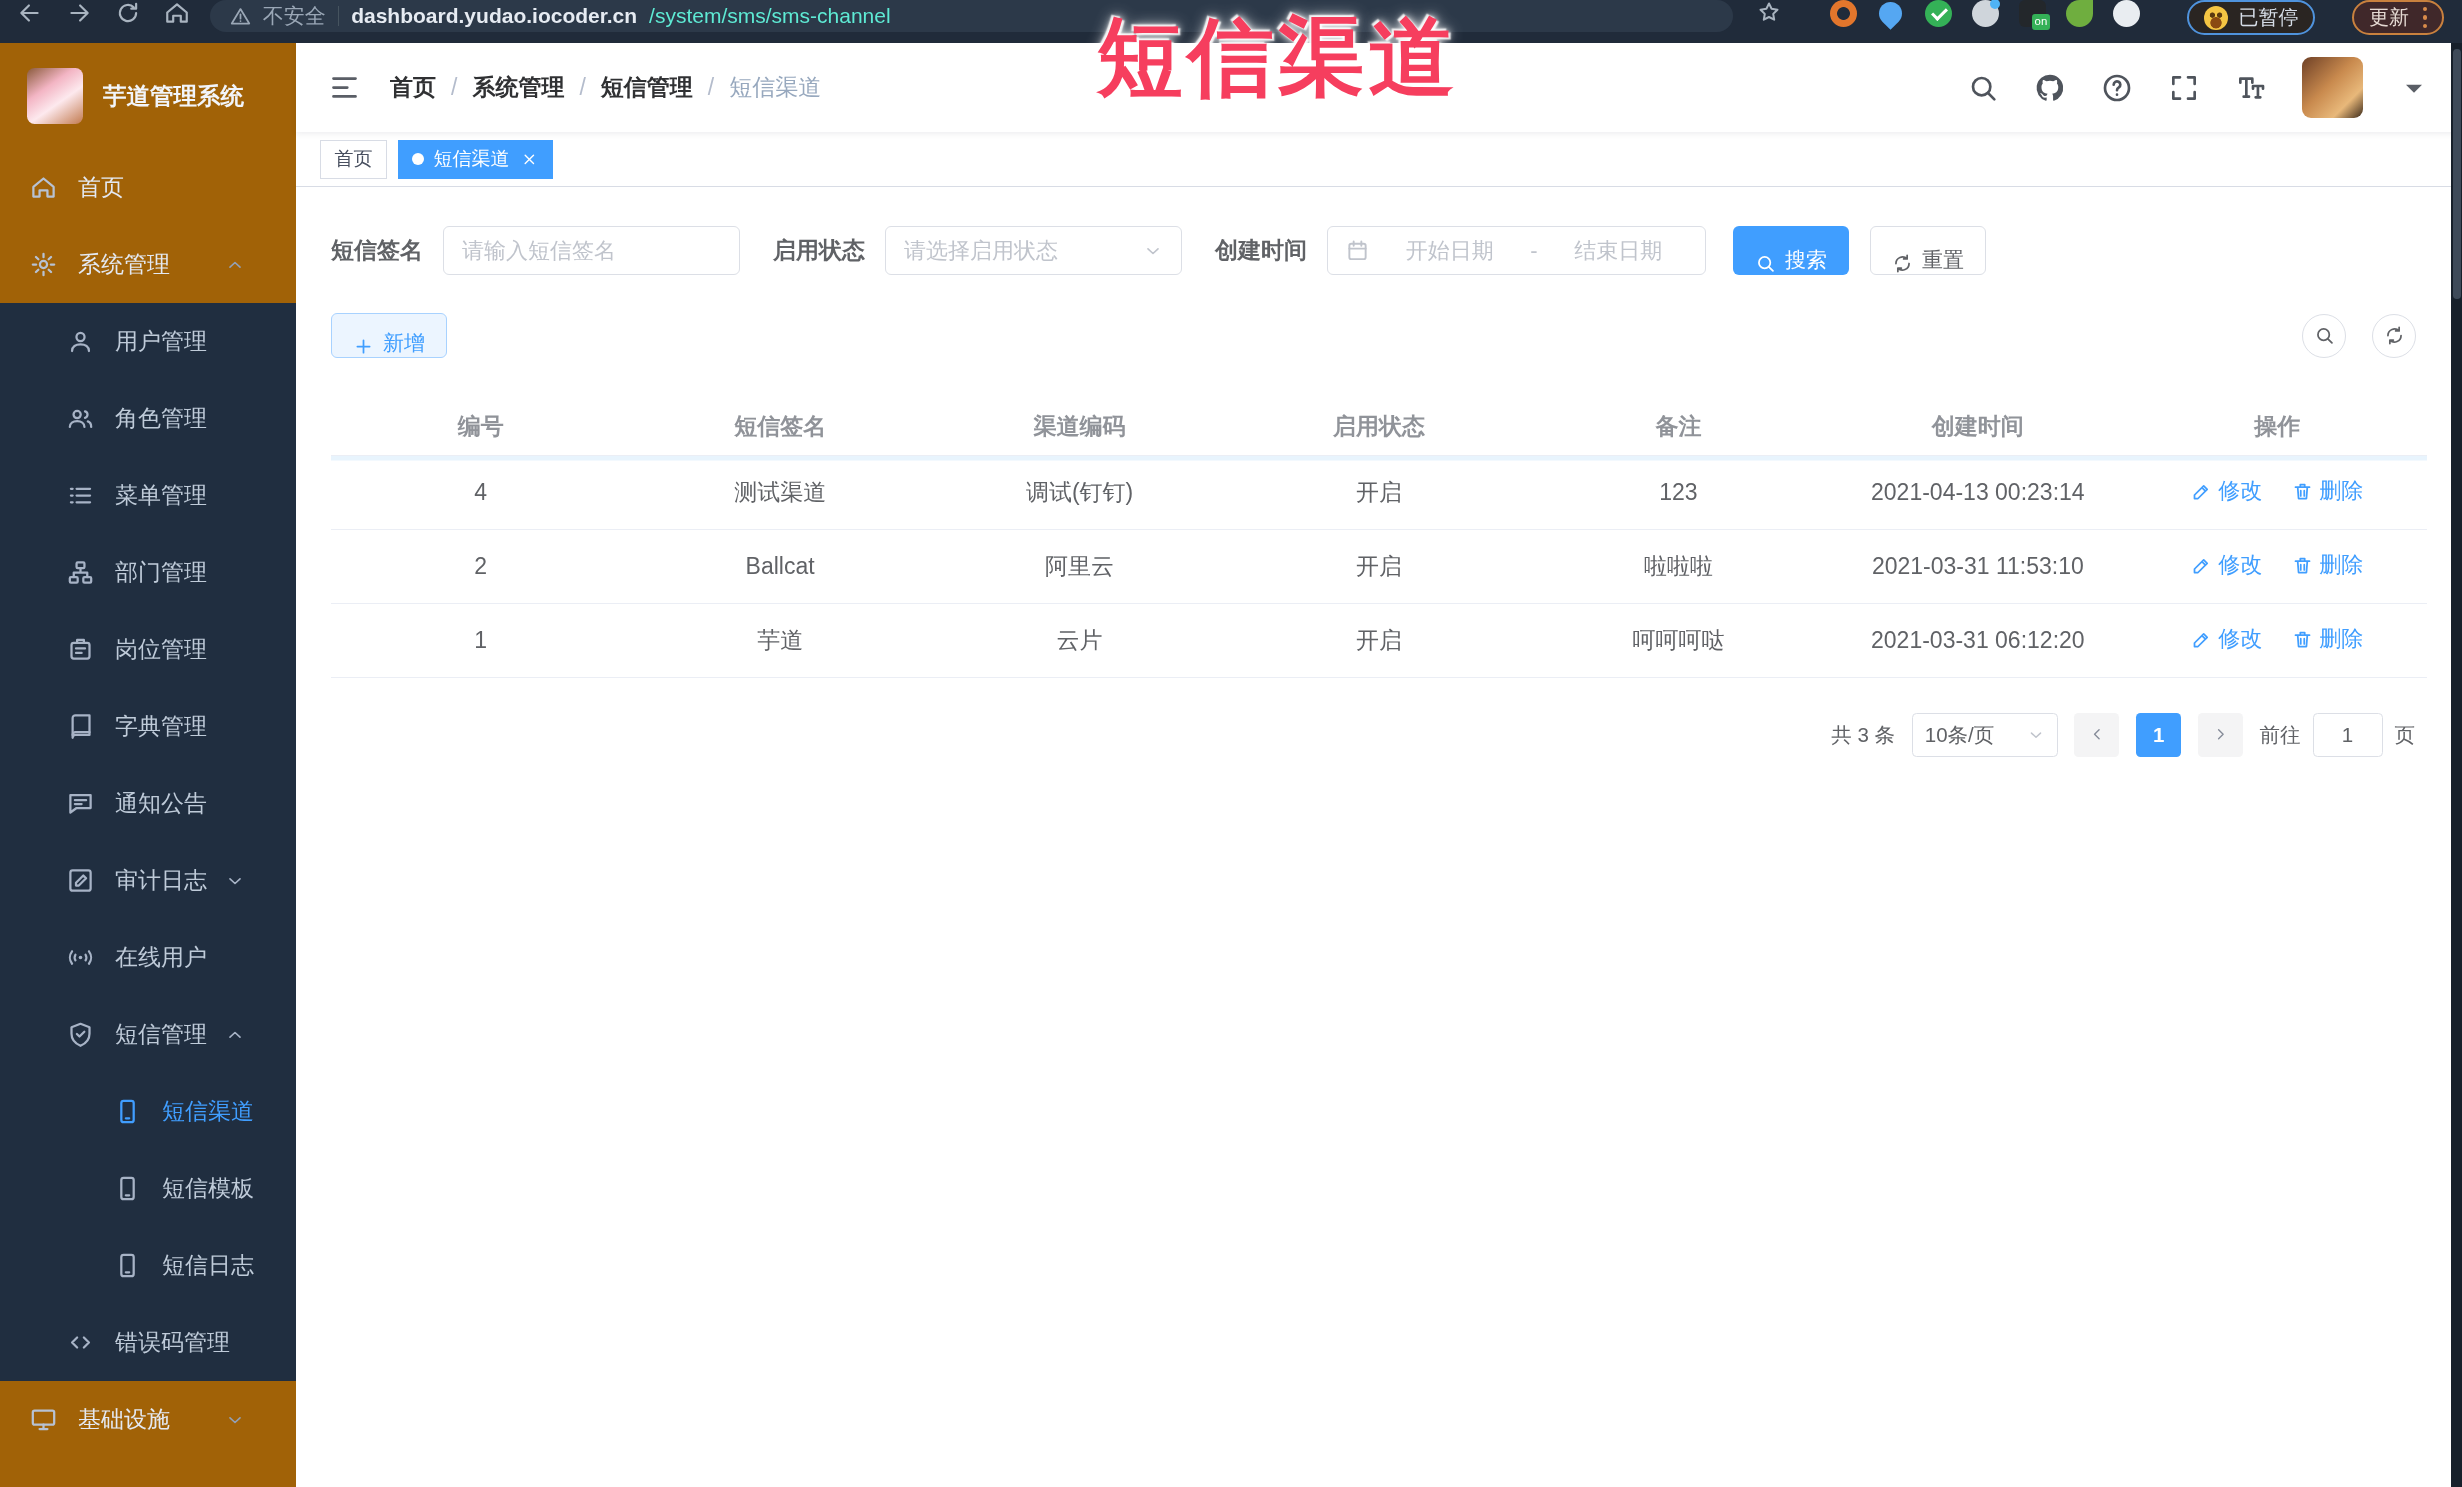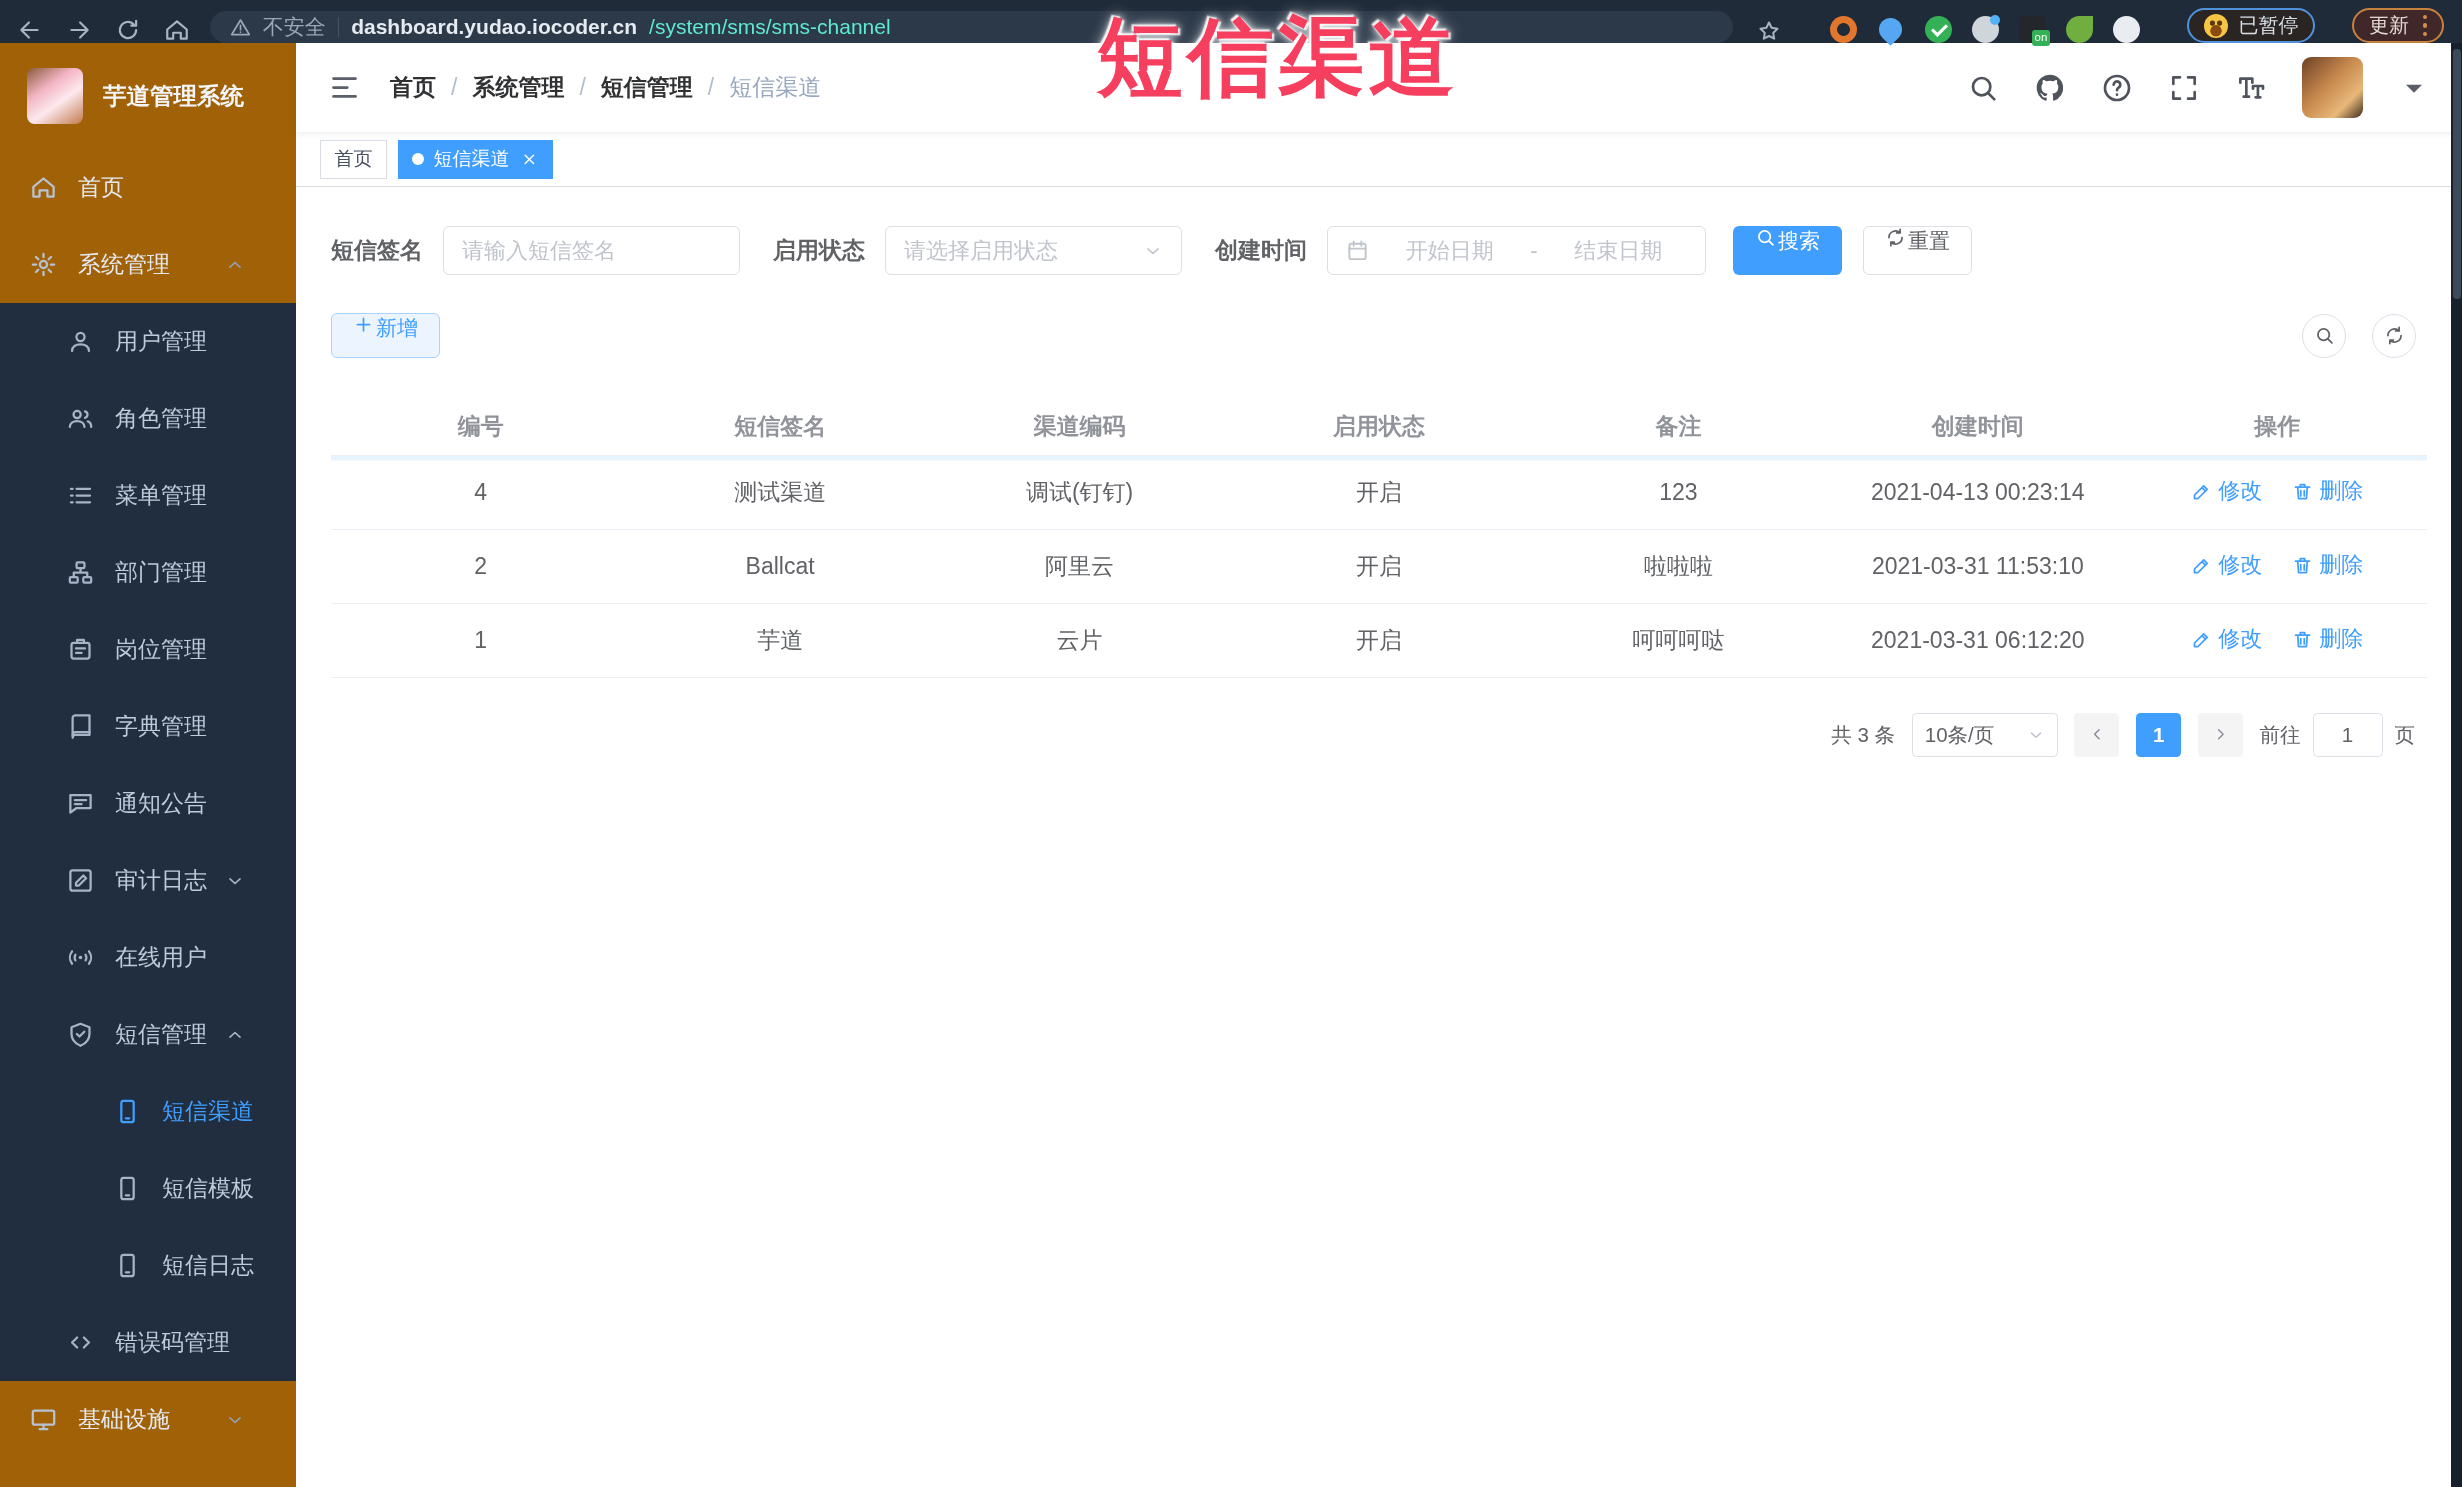--- a/index.html
+++ b/index.html
@@ -1,20 +1,20 @@
 <!DOCTYPE html>
 <html style="font-size:12px"><head>
 <meta charset="utf-8">
 <style>
   html,body{margin:0;padding:0;background:#111;}
   *{box-sizing:border-box;font-family:"Liberation Sans","DejaVu Sans",sans-serif;}
   .screen{position:relative;width:2462px;height:1488px;overflow:hidden;background:#fff;}
 
   
-  .chrome{height:43px;background:#202b3a;display:flex;align-items:flex-end;padding:0 16.7px;gap:20px;position:relative;z-index:5;}
+  .chrome{height:43px;background:#202b3a;display:flex;align-items:flex-start;padding:0 16.7px;gap:20px;position:relative;z-index:5;}
   .chrome .nav-group{display:flex;align-items:center;gap:23px;}
   .nav-ic{width:26px;height:26px;color:#a9b4c0;display:inline-flex;}
   .omnibox{width:1523px;height:32px;background:#2c3949;border-radius:16px;display:flex;align-items:center;gap:12px;padding:0 20px;font-size:21px;}
   .omnibox .warn{width:21px;height:21px;color:#9aa7b6;}
   .omnibox .sec{color:#9aa7b6;}
   .omnibox .div{width:1.5px;height:20px;background:#46545f;}
   .omnibox .dom{color:#e6ebf2;font-weight:700;}
   .omnibox .path{color:#5eead4;}
   .star{width:24px;height:24px;color:#a9b4c0;display:inline-flex;margin-left:4.5px;}
   .exts{display:flex;align-items:center;gap:20px;margin-left:29px;}
@@ -79,21 +79,21 @@
   .f-label{font-weight:700;margin-right:20px;white-space:nowrap;}
   .box{height:49px;border:0.8px solid #dcdfe6;border-radius:6px;background:#fff;display:flex;align-items:center;padding:16px 18px;color:#c0c4cc;font-size:22px;}
   .inp-sign{width:297px;margin-right:33px;color:#606266;}
   .inp-sign::placeholder{color:#c0c4cc;}
   input.box{outline:none;}
   .sel{width:297px;justify-content:space-between;margin-right:33px;}
   .sel .arrow{width:20px;height:20px;color:#c0c4cc;}
   .date{width:379px;gap:12px;margin-right:27px;}
   .date .cal{width:23px;height:23px;color:#c0c4cc;flex:none;}
   .date .ph{flex:1;text-align:center;}
-  .btn{height:49px;border-radius:6px;display:inline-flex;align-items:flex-start;gap:2px;padding:0 21px;font-size:21px;border:0.8px solid transparent;}
+  .btn{height:49px;border-radius:6px;display:inline-flex;align-items:flex-end;gap:9px;padding:0 21px;font-size:21px;border:0.8px solid transparent;}
   .btn .ic-slot{width:21px;height:21px;display:inline-flex;}
   .btn-primary{background:#409EFF;color:#fff;}
   .btn-plain{background:#fff;color:#606266;border-color:#dcdfe6;margin-left:21px;}
   .toolbar{margin-top:38px;display:flex;align-items:center;}
   .btn-add{background:#ecf5ff;border-color:#a8d2ff;color:#409EFF;height:45px;}
   .tool-right{margin-left:auto;display:flex;gap:26px;padding-right:10.6px;}
   .circle-btn{width:44px;height:44px;border-radius:50%;border:0.8px solid #dcdfe6;color:#606266;display:flex;align-items:center;justify-content:center;background:#fff;}
   .circle-btn .ic-slot{width:21px;height:21px;display:inline-flex;}
 
   table.grid{margin-top:41px;width:100%;border-collapse:collapse;table-layout:fixed;font-size:23px;}

